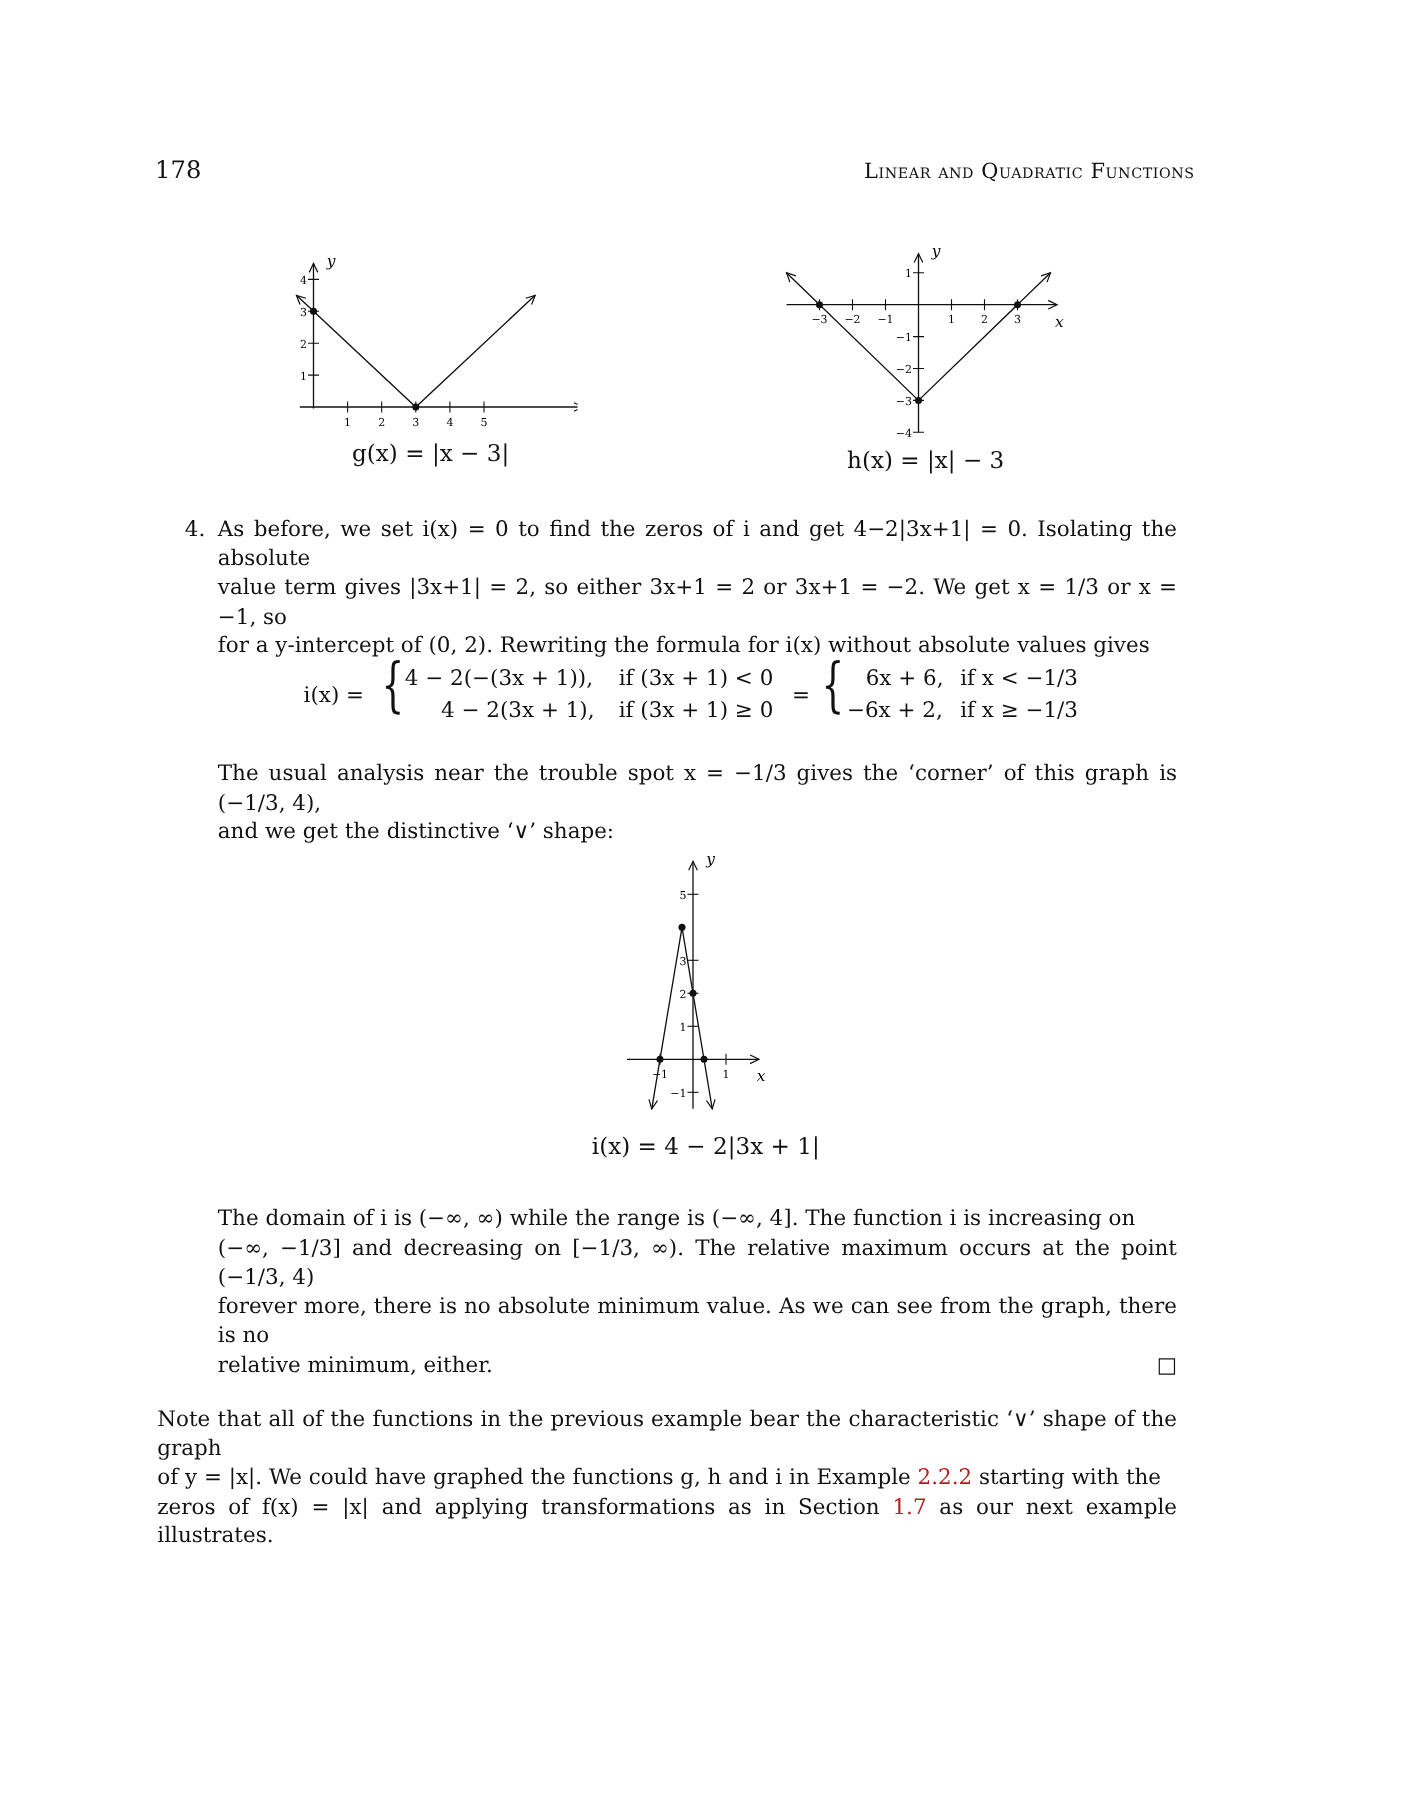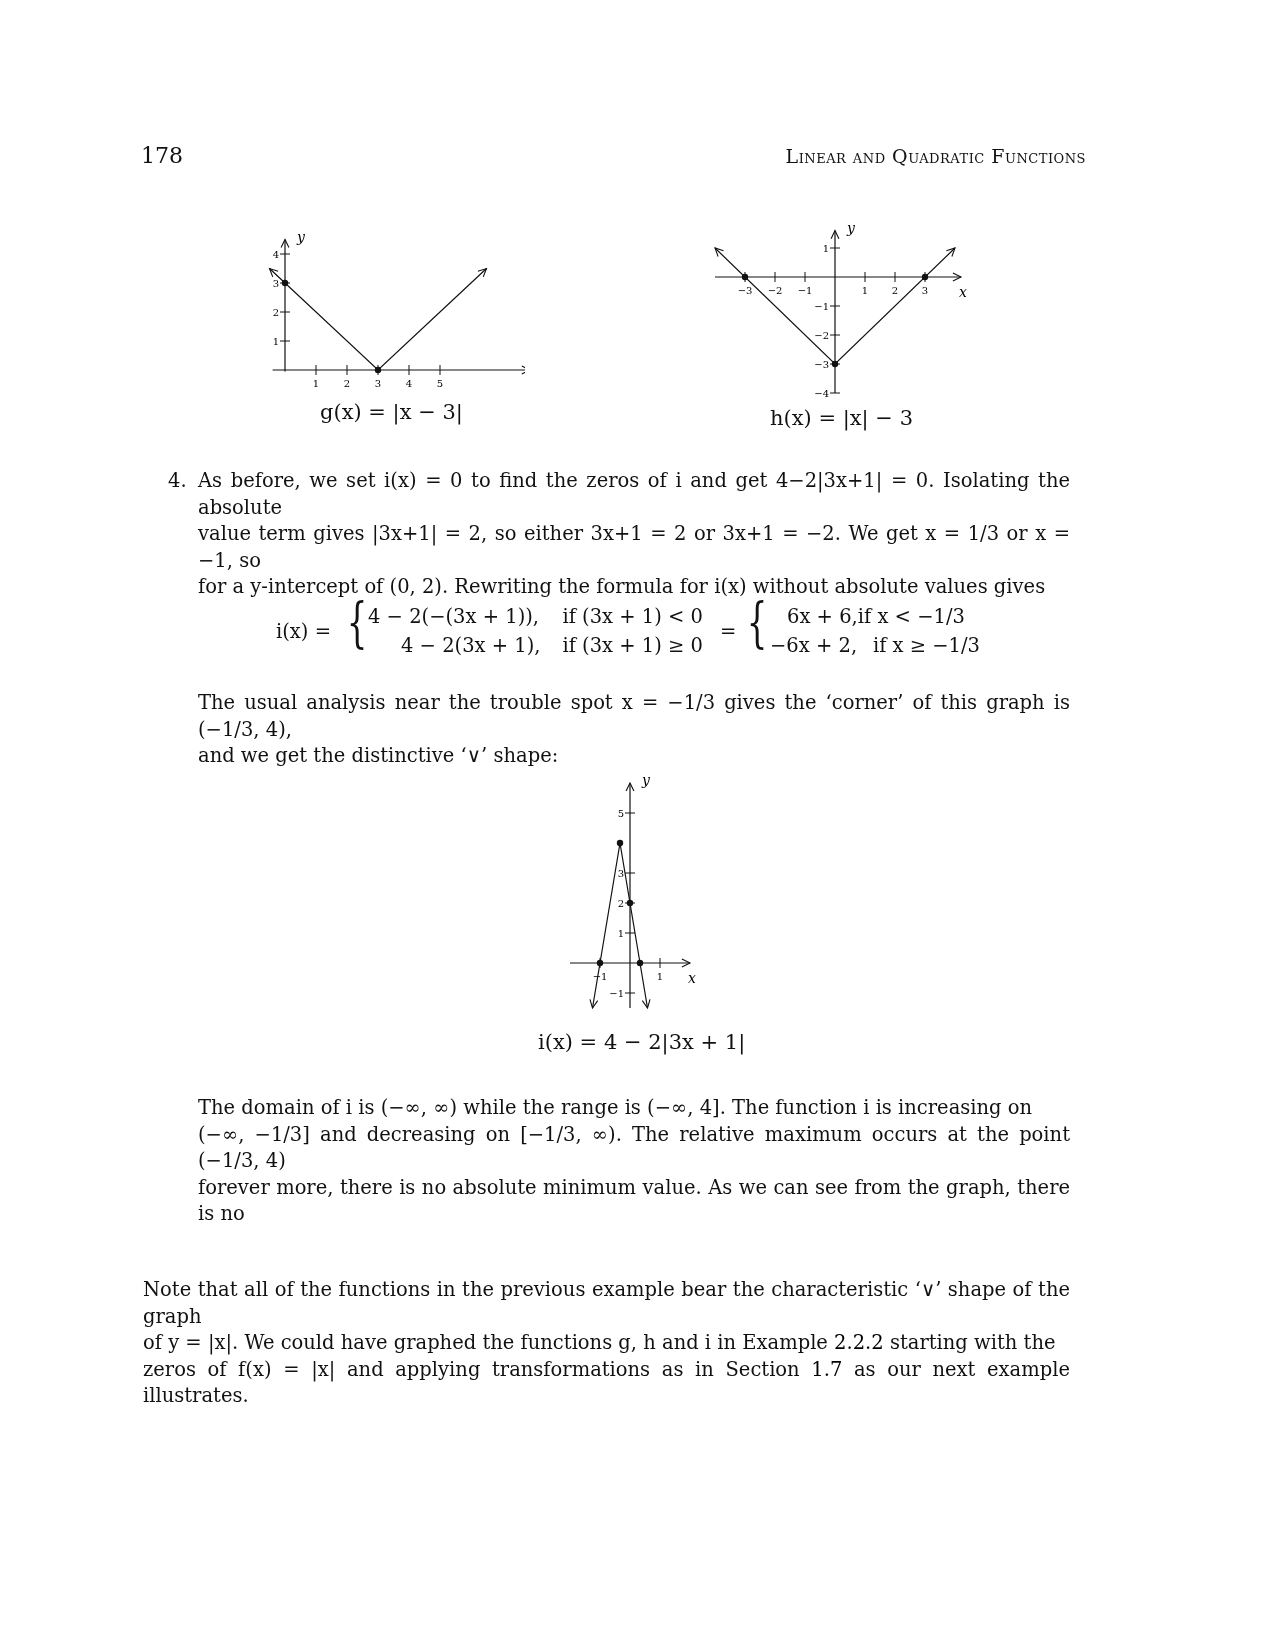--- a/index.html
+++ b/index.html
@@ -3,21 +3,21 @@
 <meta charset="utf-8">
 <style>
   html,body{margin:0;padding:0;background:#fff;}
   body{width:1275px;height:1650px;position:relative;font-family:"DejaVu Serif","Liberation Serif",serif;color:#111;overflow:hidden;}
   .abs{position:absolute;}
   .pn{left:141px;top:143px;font-size:22px;}
   .hdr{left:716px;top:145px;width:370px;text-align:right;font-size:19px;letter-spacing:0.5px;font-variant:small-caps;}
   svg text{font-family:"DejaVu Serif","Liberation Serif",serif;}
   .caption{font-size:21px;font-style:normal;}
   .para{font-size:19.5px;line-height:26.5px;text-align:justify;}
-  .link{color:#000000;}
+  .link{color:#b91c1c;}
   .piece{font-size:19.5px;}
   .brace{font-size:54px;line-height:50px;font-weight:100;transform:scaleX(0.6);display:inline-block;}
 </style>
 </head>
 <body>
 
 <div class="abs pn">178</div>
 <div class="abs hdr">Linear and Quadratic Functions</div>
 
 <svg class="abs" id="g0" style="left:255px;top:205px" width="270" height="200">
@@ -108,21 +108,21 @@
       <span>if  (3x + 1) &lt; 0</span>
     </div>
   <div style="display:flex;justify-content:space-between;margin-top:6px">
       <span style="padding-left:33px">4 − 2(3x + 1),</span>
       <span>if  (3x + 1) ≥ 0</span>
     </div>
 </div>
 <div class="abs piece" style="left:720px;top:620px">=</div>
 <div class="abs" style="left:740px;top:598px"><span class="brace">{</span></div>
 <div class="abs piece" style="left:770px;top:605px;width:210px">
-  <div style="display:flex;">
+  <div style="display:flex;justify-content:space-between">
       <span style="padding-left:17px">6x + 6,</span>
       <span>if  x &lt; −1/3</span>
     </div>
   <div style="display:flex;justify-content:space-between;margin-top:6px">
       <span>−6x + 2,</span>
       <span>if  x ≥ −1/3</span>
     </div>
 </div>
 
 <div class="abs para" style="left:198px;top:690px;width:872px">
@@ -158,19 +158,23 @@
     <circle cx="70" cy="133" r="3.2" fill="#111"></circle>
     <circle cx="40" cy="193" r="3.2" fill="#111"></circle>
     <circle cx="79.999" cy="193" r="3.2" fill="#111"></circle>
   </svg>
 <div class="abs caption" style="left:538px;top:1030px">i(x) = 4 − 2|3x + 1|</div>
 
 <div class="abs para" style="left:198px;top:1095px;width:872px">
   <div>The domain of i is (−∞, ∞) while the range is (−∞, 4]. The function i is increasing on</div>
   <div>(−∞, −1/3] and decreasing on [−1/3, ∞). The relative maximum occurs at the point (−1/3, 4)</div>
   <div>forever more, there is no absolute minimum value. As we can see from the graph, there is no</div>
+  <div style="display:flex;justify-content:space-between">
+    <span>relative minimum, either.</span>
+    <span>□</span>
+  </div>
 </div>
 
 <div class="abs para" style="left:143px;top:1277px;width:927px">
   <div>Note that all of the functions in the previous example bear the characteristic ‘∨’ shape of the graph</div>
   <div><span>of y = |x|. We could have graphed the functions g, h and i in Example </span><span class="link">2.2.2</span><span> starting with the</span></div>
   <div><span>zeros of f(x) = |x| and applying transformations as in Section </span><span class="link">1.7</span><span> as our next example illustrates.</span></div>
 </div>
 
 </body></html>

